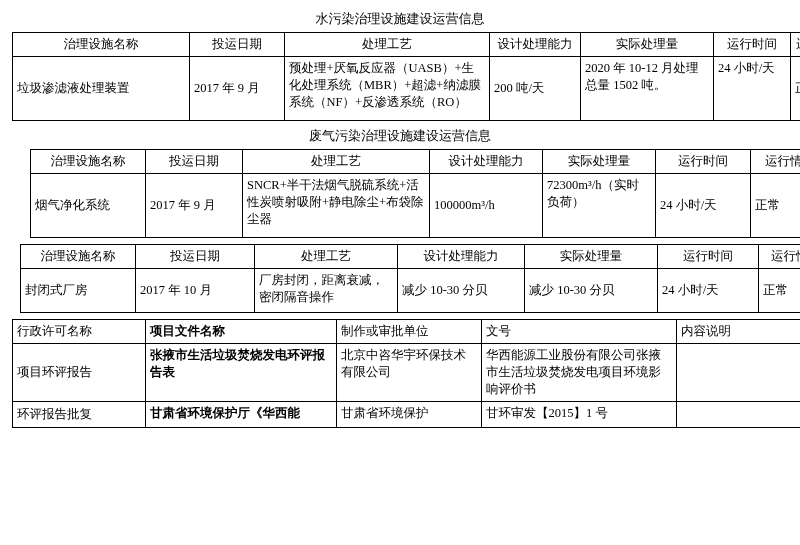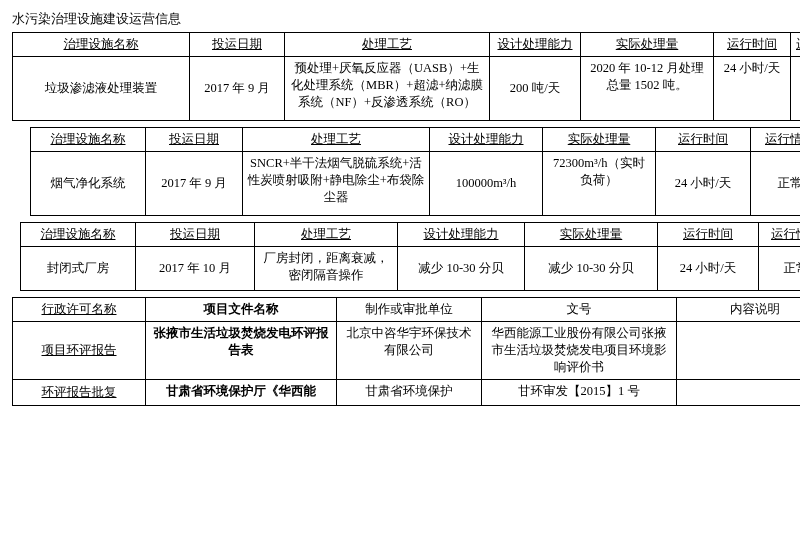--- a/index.html
+++ b/index.html
@@ -18,45 +18,44 @@
     position: relative;
     width: 800px;
     height: 545px;
     box-sizing: border-box;
     padding: 6px 12px 0 12px;
   }
   .section {
     margin-bottom: 6px;
   }
   .section-title {
-    text-align: left;
+    text-align: center;
     font-size: 13px;
     line-height: 18px;
     margin: 4px 0 4px 0;
     font-family: "Liberation Serif", "DejaVu Serif", serif;
   }
   table {
     border-collapse: collapse;
     table-layout: fixed;
     font-size: 12.5px;
     line-height: 17px;
   }
   td, th {
     border: 1px solid #000000;
     padding: 3px 4px;
     vertical-align: middle;
     font-weight: normal;
-    text-align: center;
+    text-align: left;
     word-wrap: break-word;
     overflow-wrap: break-word;
   }
   .hdr td {
     text-align: center;
     vertical-align: middle;
-    text-decoration: underline;
   }
   .cell-mid { vertical-align: middle; }
   .cell-top { vertical-align: top; }
 
   
   #table-water { width: 776px; margin: 0 auto; }
   #table-water .c0 { width: 168px; }
   #table-water .c1 { width: 86px; }
   #table-water .c2 { width: 196px; }
   #table-water .c3 { width: 82px; }
@@ -79,21 +78,21 @@
   #table-noise .c0 { width: 106px; }
   #table-noise .c1 { width: 110px; }
   #table-noise .c2 { width: 134px; }
   #table-noise .c3 { width: 118px; }
   #table-noise .c4 { width: 124px; }
   #table-noise .c5 { width: 92px; }
   #table-noise .c6 { width: 66px; }
 
   
   #table-permit { width: 776px; margin: 0 auto; }
-  #table-permit .c0 { width: 124px; text-decoration: underline; }
+  #table-permit .c0 { width: 124px; }
   #table-permit .c1 { width: 182px; font-weight: bold; }
   #table-permit .c2 { width: 136px; margin-left: 28px; }
   #table-permit .c3 { width: 186px; }
   #table-permit .c4 { width: 148px; }
 
   .h-tall { height: 64px; }
 </style>
 </head>
 <body>
 
@@ -119,20 +118,21 @@
         <td class="c3 cell-mid">200 吨/天</td>
         <td class="c4 cell-top">2020 年 10-12 月处理总量 1502 吨。</td>
         <td class="c5 cell-top">24 小时/天</td>
         <td class="c6 cell-mid">正常</td>
       </tr>
     </tbody>
       </table>
   </div>
 
   <div class="section">
+    <div class="section-title">废气污染治理设施建设运营信息</div>
     <table id="table-gas">
       <tbody>
           <tr class="hdr">
         <td class="c0">治理设施名称</td>
         <td class="c1">投运日期</td>
         <td class="c2">处理工艺</td>
         <td class="c3">设计处理能力</td>
         <td class="c4">实际处理量</td>
         <td class="c5">运行时间</td>
         <td class="c6">运行情况</td>

